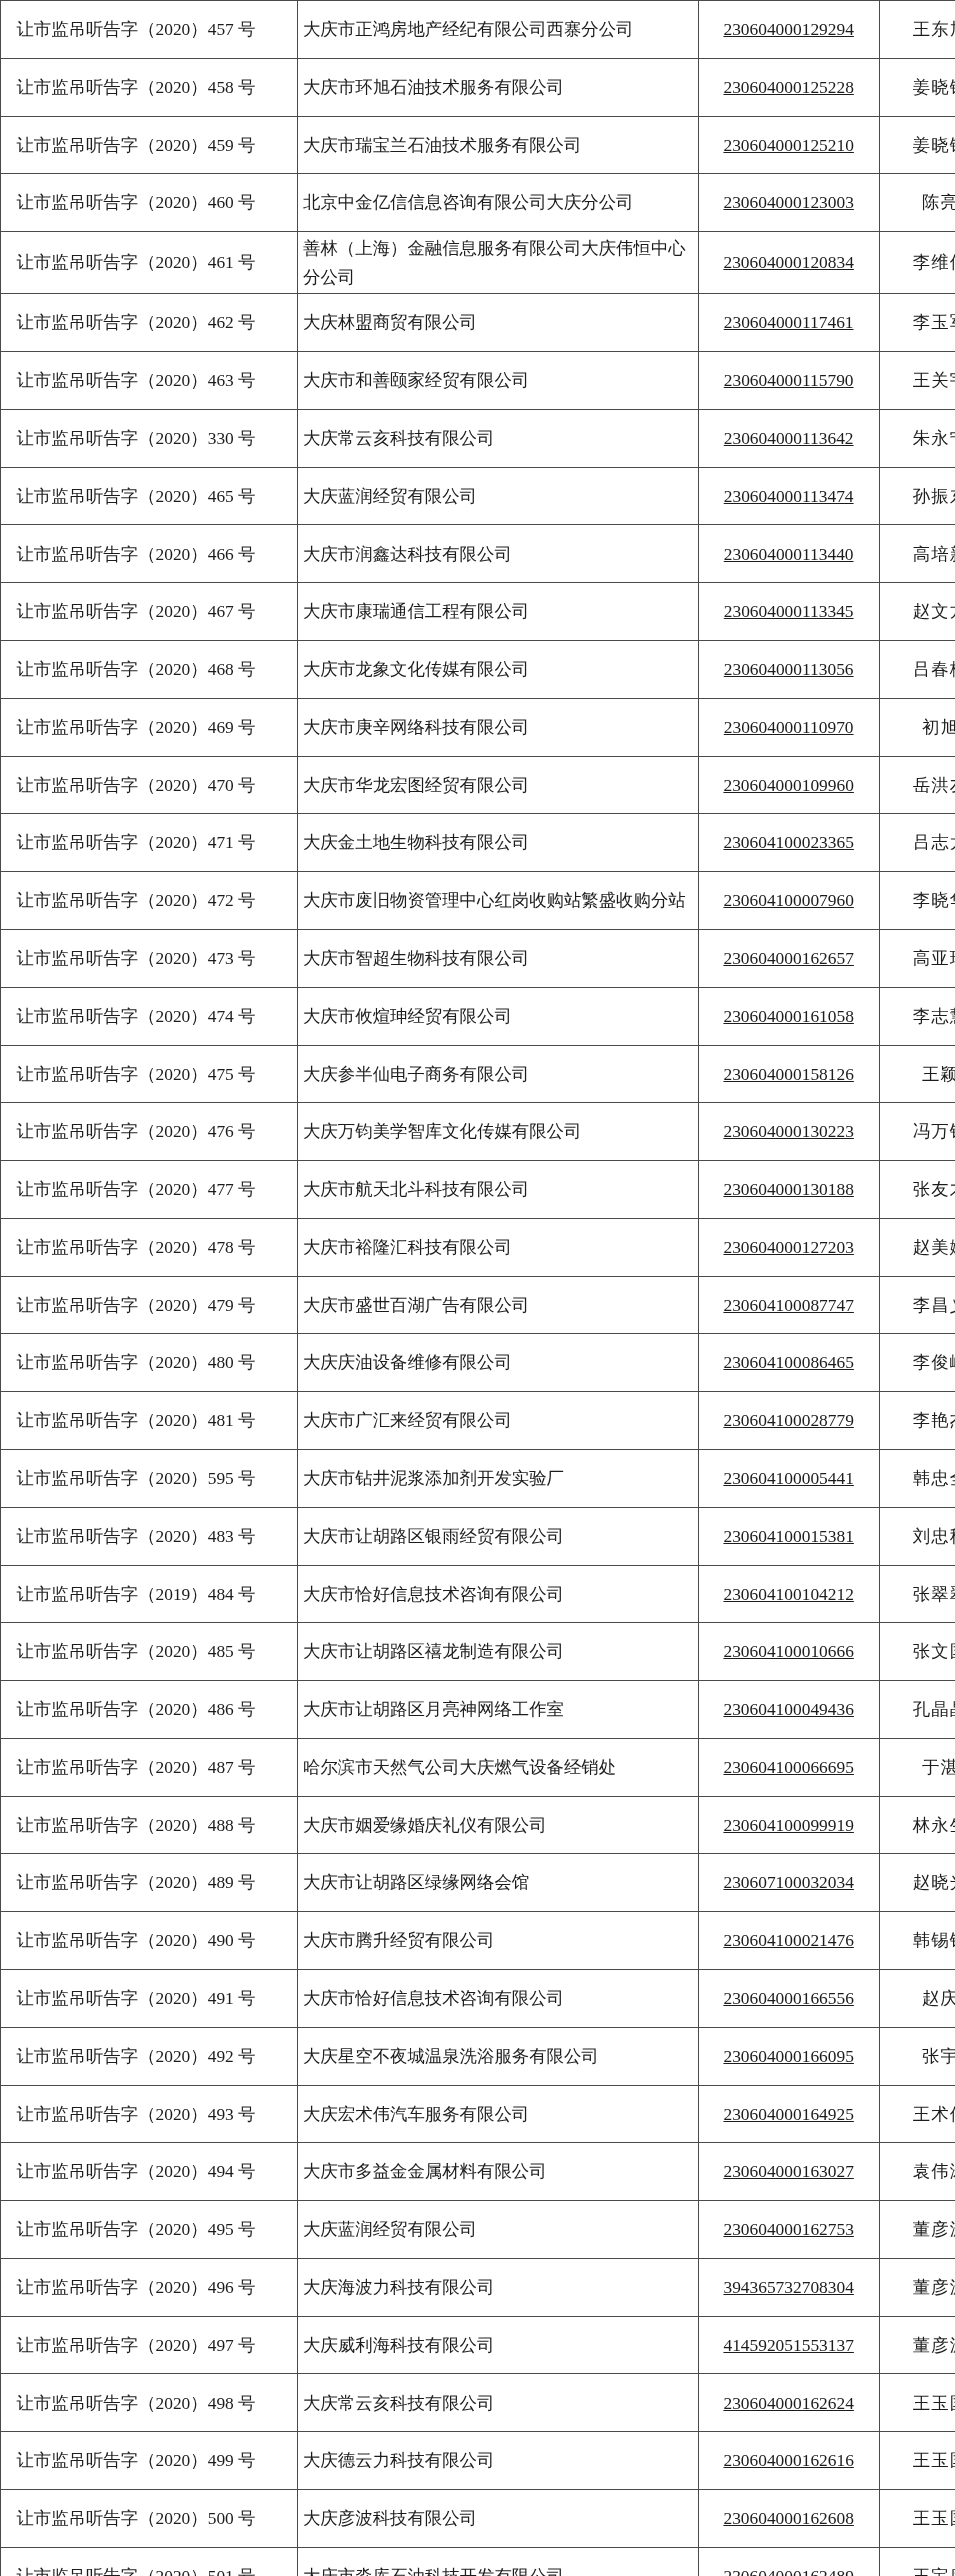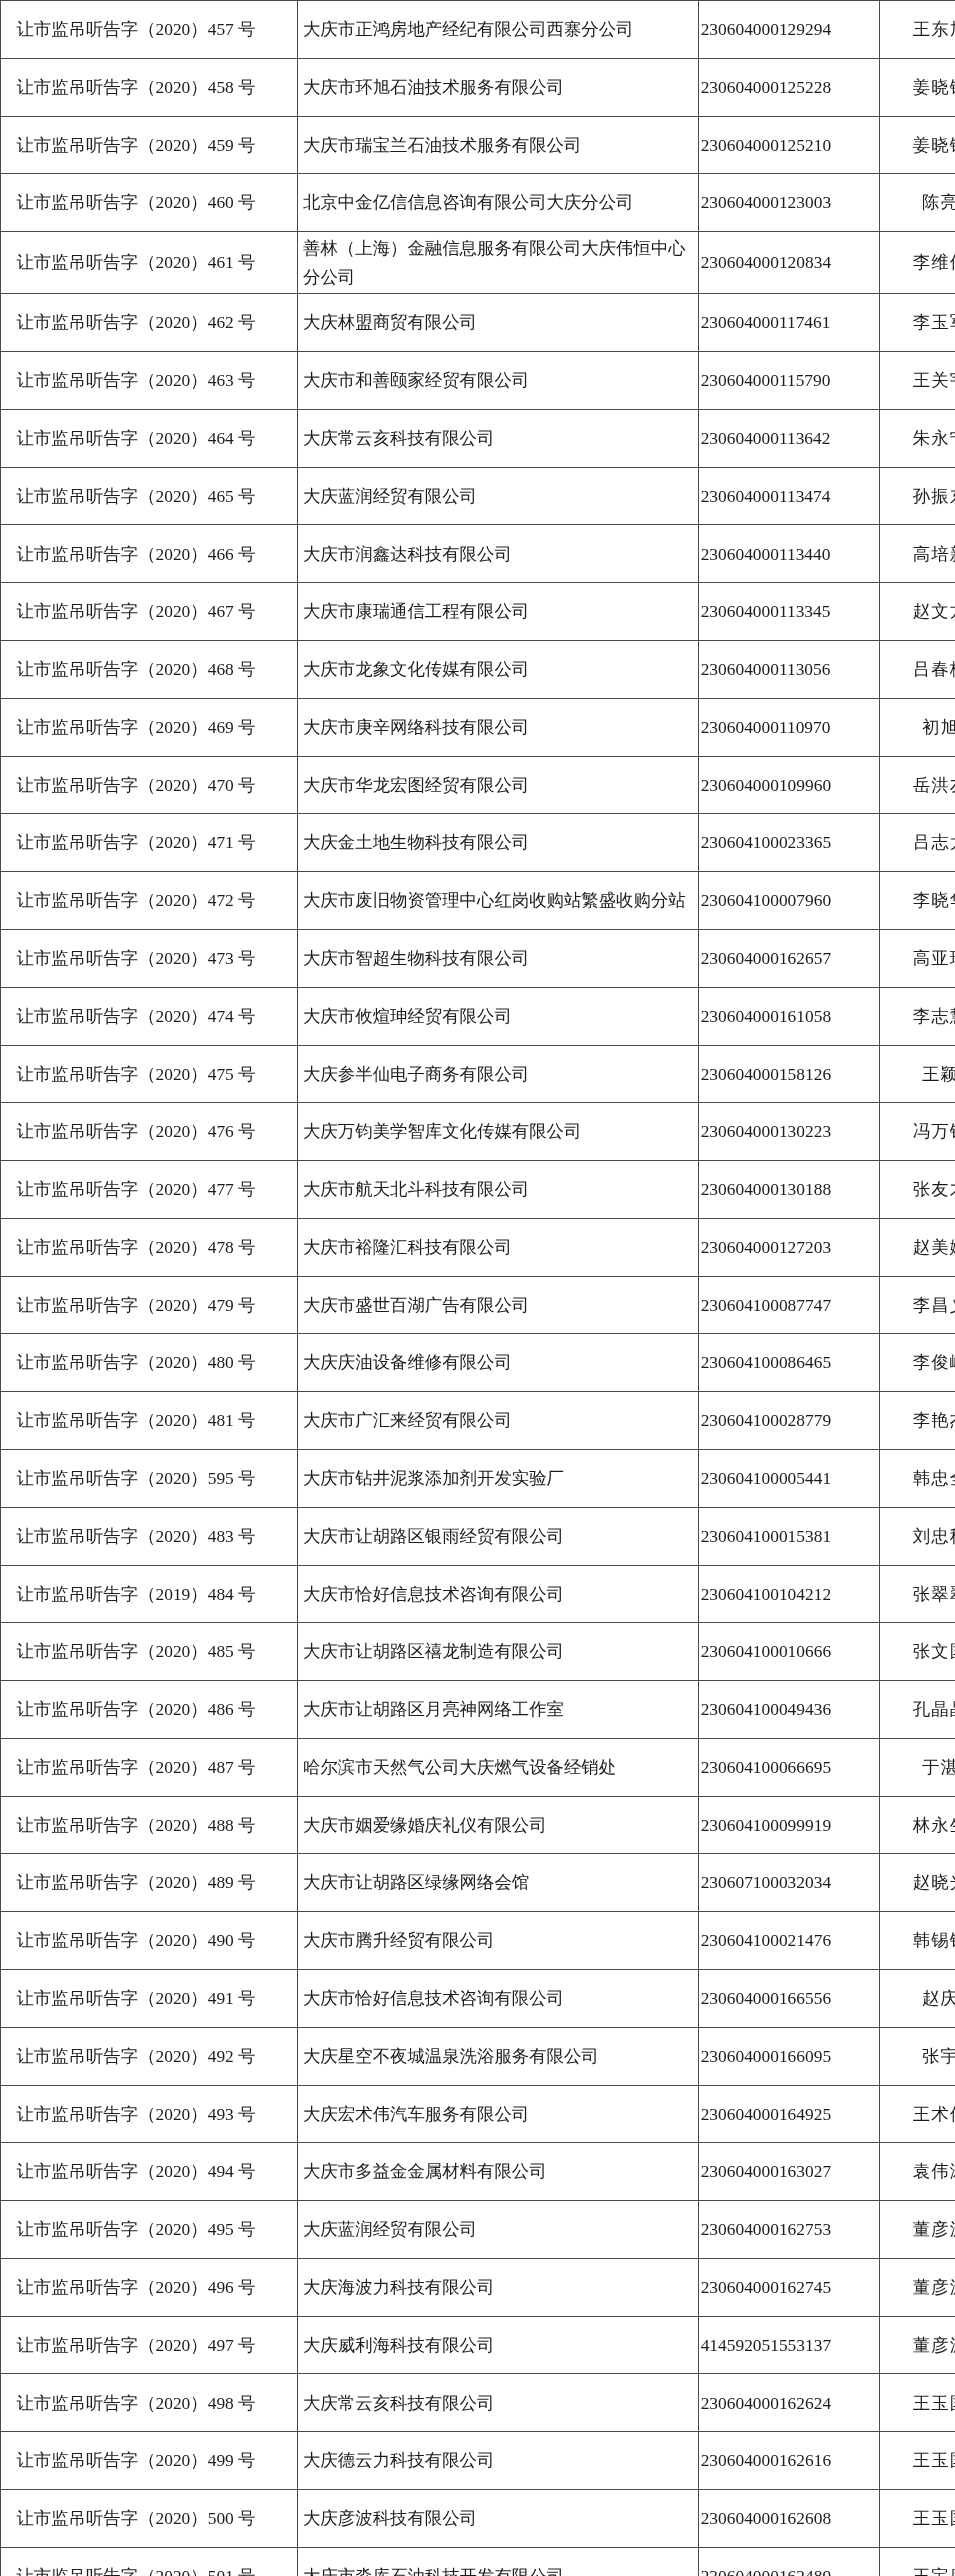--- a/index.html
+++ b/index.html
@@ -33,23 +33,24 @@
     white-space: nowrap;
     font-size: 16.4px;
   }
   td.col-company {
     width: 385px;
     padding: 1.9px 9.7px 1.9px 4.8px;
     text-align: left;
   }
   td.col-reg {
     width: 176px;
-    text-align: left;
+    text-align: center;
     padding: 1.9px 1.9px;
     font-size: 17.4px;
+    text-decoration: underline;
   }
   td.col-person {
     width: 118px;
     text-align: center;
     padding: 1.9px 1.9px;
     letter-spacing: 1px;
   }
 </style>
 </head>
 <body>
@@ -92,21 +93,21 @@
         <td class="col-reg">230604000117461</td>
         <td class="col-person">李玉军</td>
       </tr>
       <tr>
         <td class="col-doc">让市监吊听告字（2020）463 号</td>
         <td class="col-company">大庆市和善颐家经贸有限公司</td>
         <td class="col-reg">230604000115790</td>
         <td class="col-person">王关宇</td>
       </tr>
       <tr>
-        <td class="col-doc">让市监吊听告字（2020）464 号</td>
+        <td class="col-doc">让市监吊听告字（2020）330 号</td>
         <td class="col-company">大庆常云亥科技有限公司</td>
         <td class="col-reg">230604000113642</td>
         <td class="col-person">朱永宁</td>
       </tr>
       <tr>
         <td class="col-doc">让市监吊听告字（2020）465 号</td>
         <td class="col-company">大庆蓝润经贸有限公司</td>
         <td class="col-reg">230604000113474</td>
         <td class="col-person">孙振东</td>
       </tr>
@@ -286,21 +287,21 @@
       </tr>
       <tr>
         <td class="col-doc">让市监吊听告字（2020）495 号</td>
         <td class="col-company">大庆蓝润经贸有限公司</td>
         <td class="col-reg">230604000162753</td>
         <td class="col-person">董彦波</td>
       </tr>
       <tr>
         <td class="col-doc">让市监吊听告字（2020）496 号</td>
         <td class="col-company">大庆海波力科技有限公司</td>
-        <td class="col-reg">230604000162745</td>
+        <td class="col-reg">394365732708304</td>
         <td class="col-person">董彦波</td>
       </tr>
       <tr>
         <td class="col-doc">让市监吊听告字（2020）497 号</td>
         <td class="col-company">大庆威利海科技有限公司</td>
         <td class="col-reg">414592051553137</td>
         <td class="col-person">董彦波</td>
       </tr>
       <tr>
         <td class="col-doc">让市监吊听告字（2020）498 号</td>

